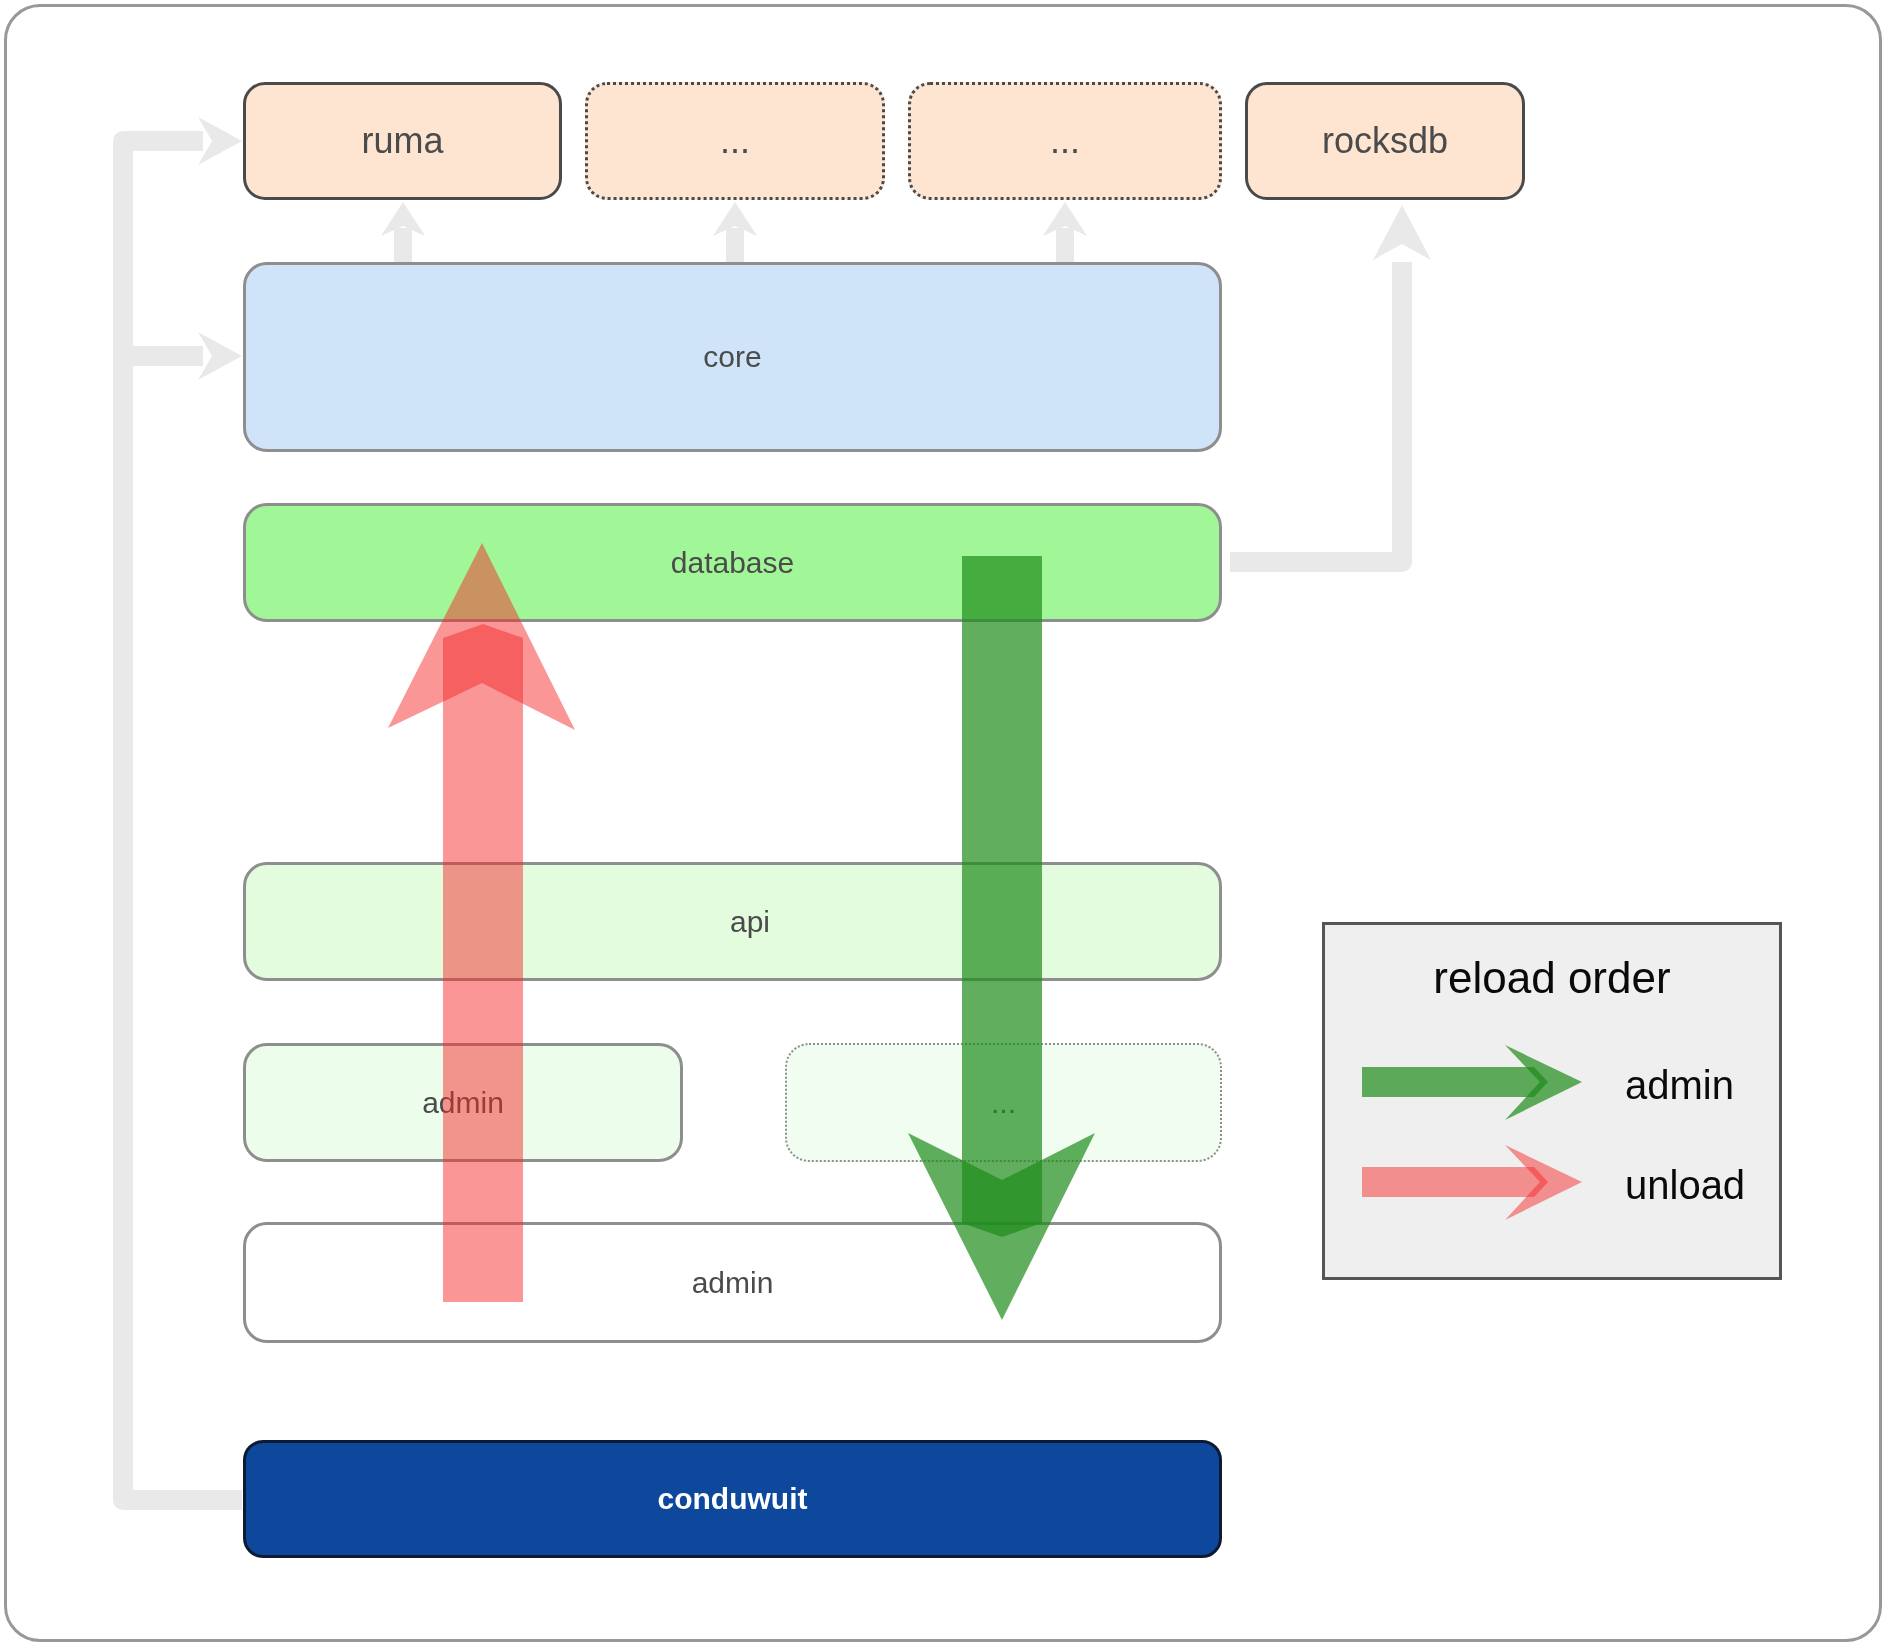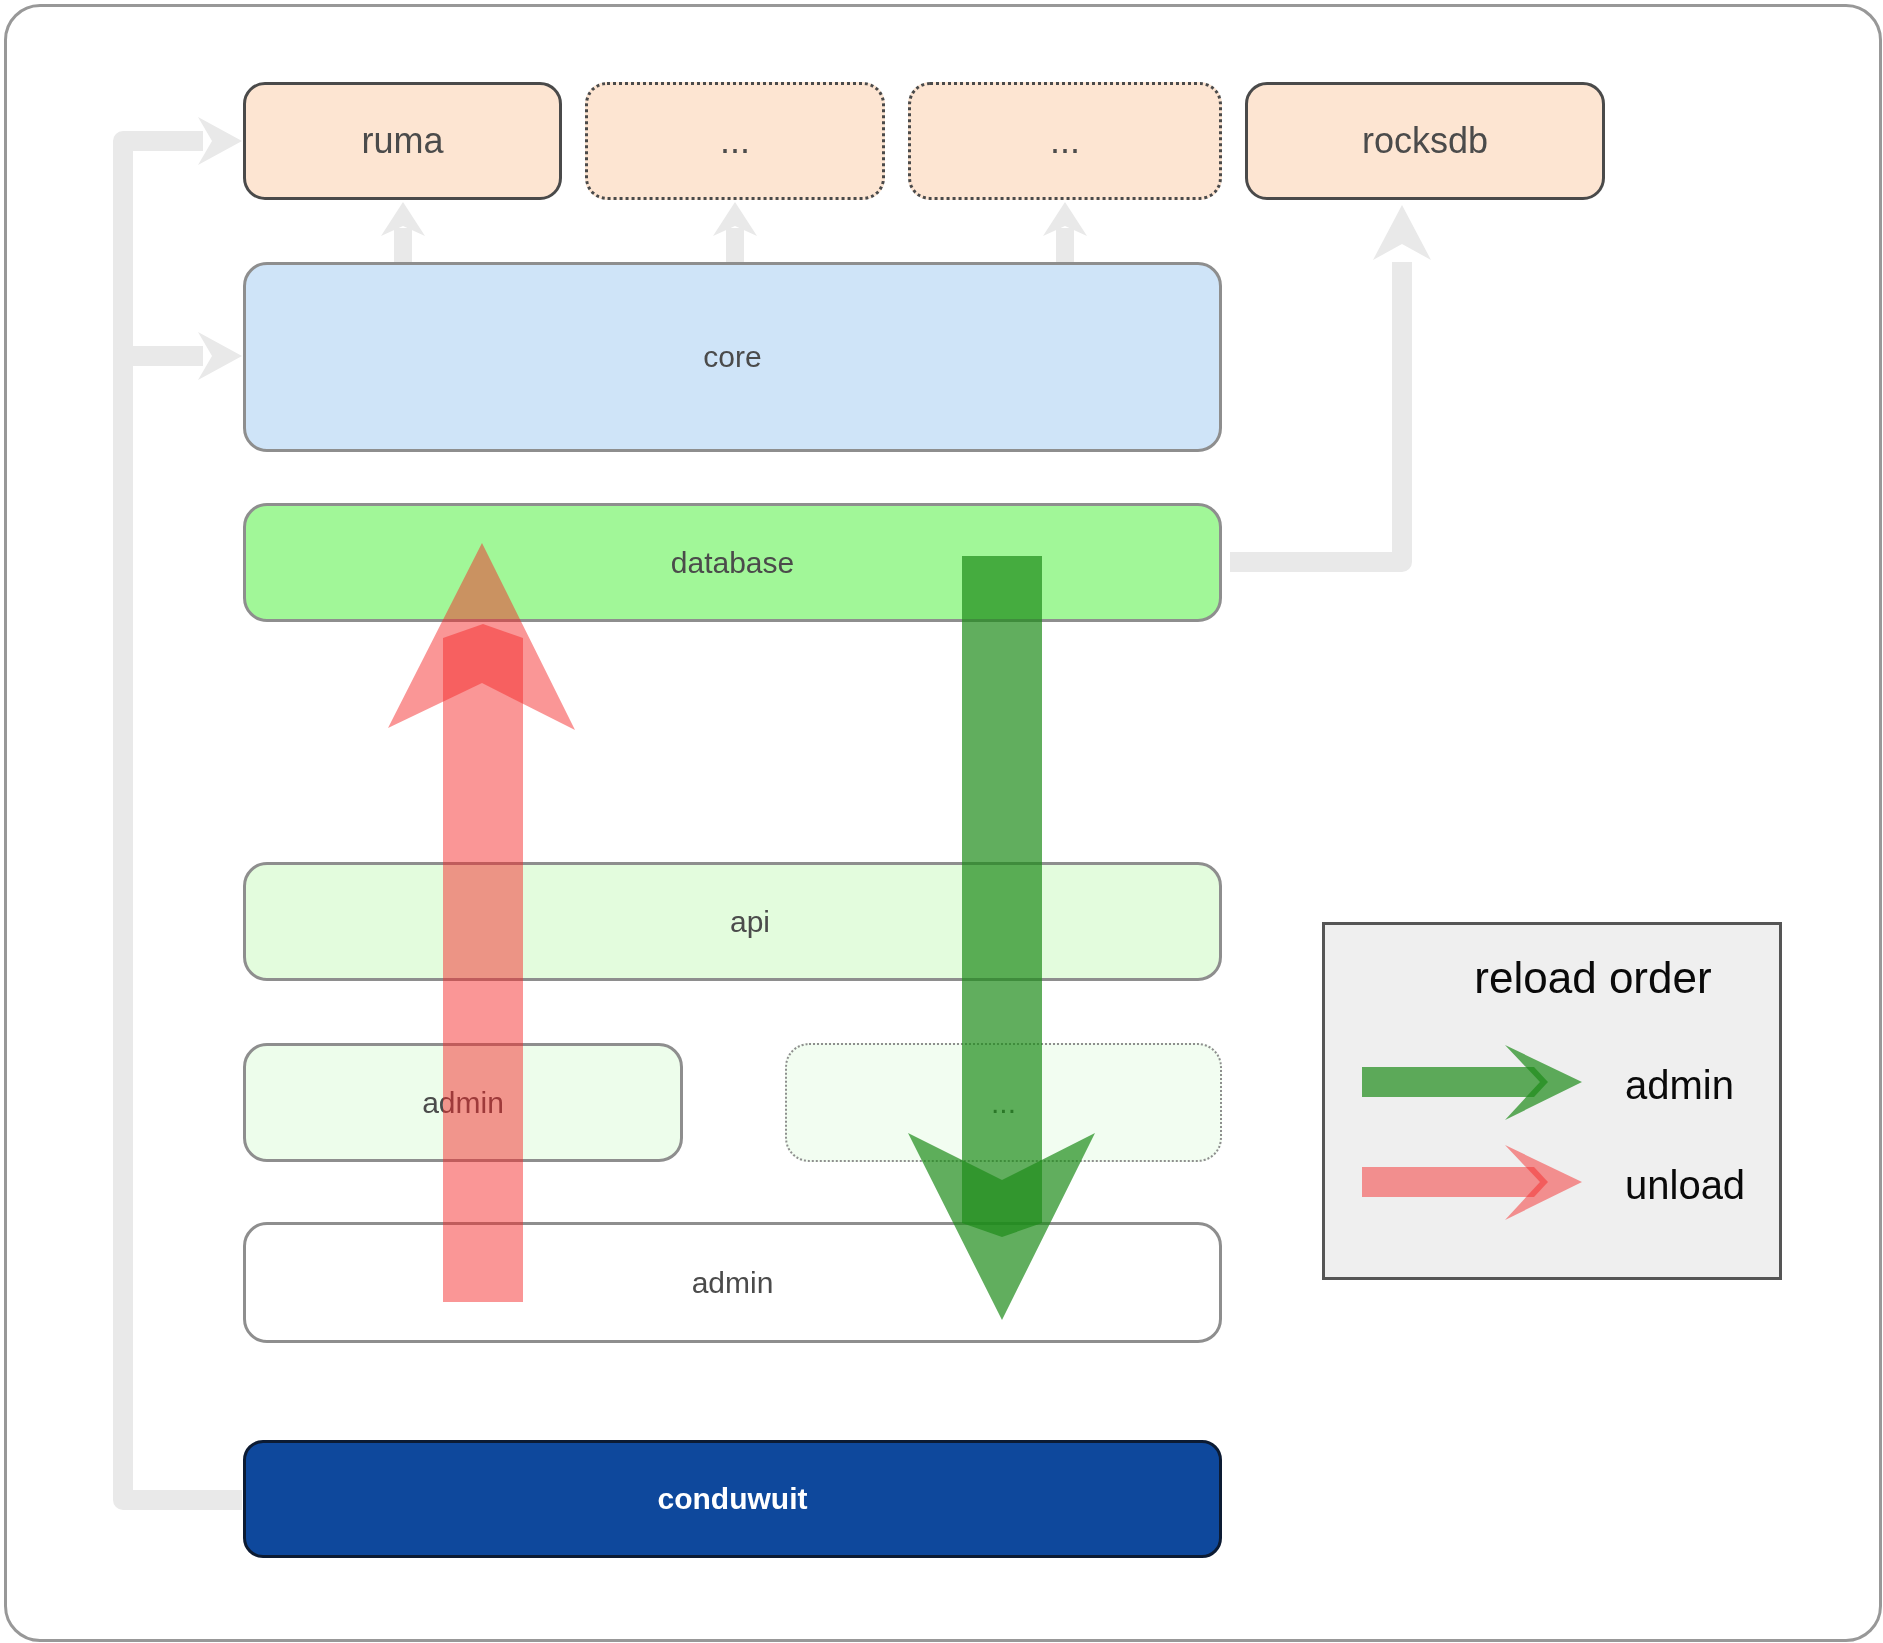--- a/index.html
+++ b/index.html
@@ -56,21 +56,21 @@
   .arrow-red{fill:var(--unload-red);fill-opacity:0.49;}
   #legend{
     position:absolute;left:1322px;top:922px;width:460px;height:358px;
     box-sizing:border-box;
     background:var(--legend-bg);
     border:3px solid var(--legend-border);
     z-index:10;
   }
   #legend-title{
     position:absolute;left:0;top:28px;width:100%;
-    text-align:center;font-size:44px;color:#0a0a0a;padding-left:41px;
+    text-align:center;font-size:44px;color:#0a0a0a;
   }
   .legend-label{
     position:absolute;left:300px;height:44px;line-height:44px;
     font-size:40px;color:#0a0a0a;
   }
   #legend-load-label{top:138px;}
   #legend-unload-label{top:238px;}
 </style>
 </head>
 <body>
@@ -108,21 +108,21 @@
 
   <div class="box toprow" id="box-ruma" style="left:243px;top:82px;width:319px;height:118px;align-items:center;">
     <span>ruma</span>
   </div>
   <div class="box toprow dotted" id="box-ellipsis1" style="left:585px;top:82px;width:300px;height:118px;">
     <span>...</span>
   </div>
   <div class="box toprow dotted" id="box-ellipsis2" style="left:908px;top:82px;width:314px;height:118px;">
     <span>...</span>
   </div>
-  <div class="box toprow" id="box-rocksdb" style="left:1245px;top:82px;width:360px;height:118px;">
+  <div class="box toprow" id="box-rocksdb" style="left:1245px;top:82px;width:280px;height:118px;">
     <span>rocksdb</span>
   </div>
 
   <div class="box layer" id="box-core" style="left:243px;top:262px;width:979px;height:190px;">
     <span>core</span>
   </div>
   <div class="box layer" id="box-database" style="left:243px;top:503px;width:979px;height:119px;">
     <span>database</span>
   </div>
   <div class="box layer" id="box-api" style="left:243px;top:862px;width:979px;height:119px;padding-left:35px;">

